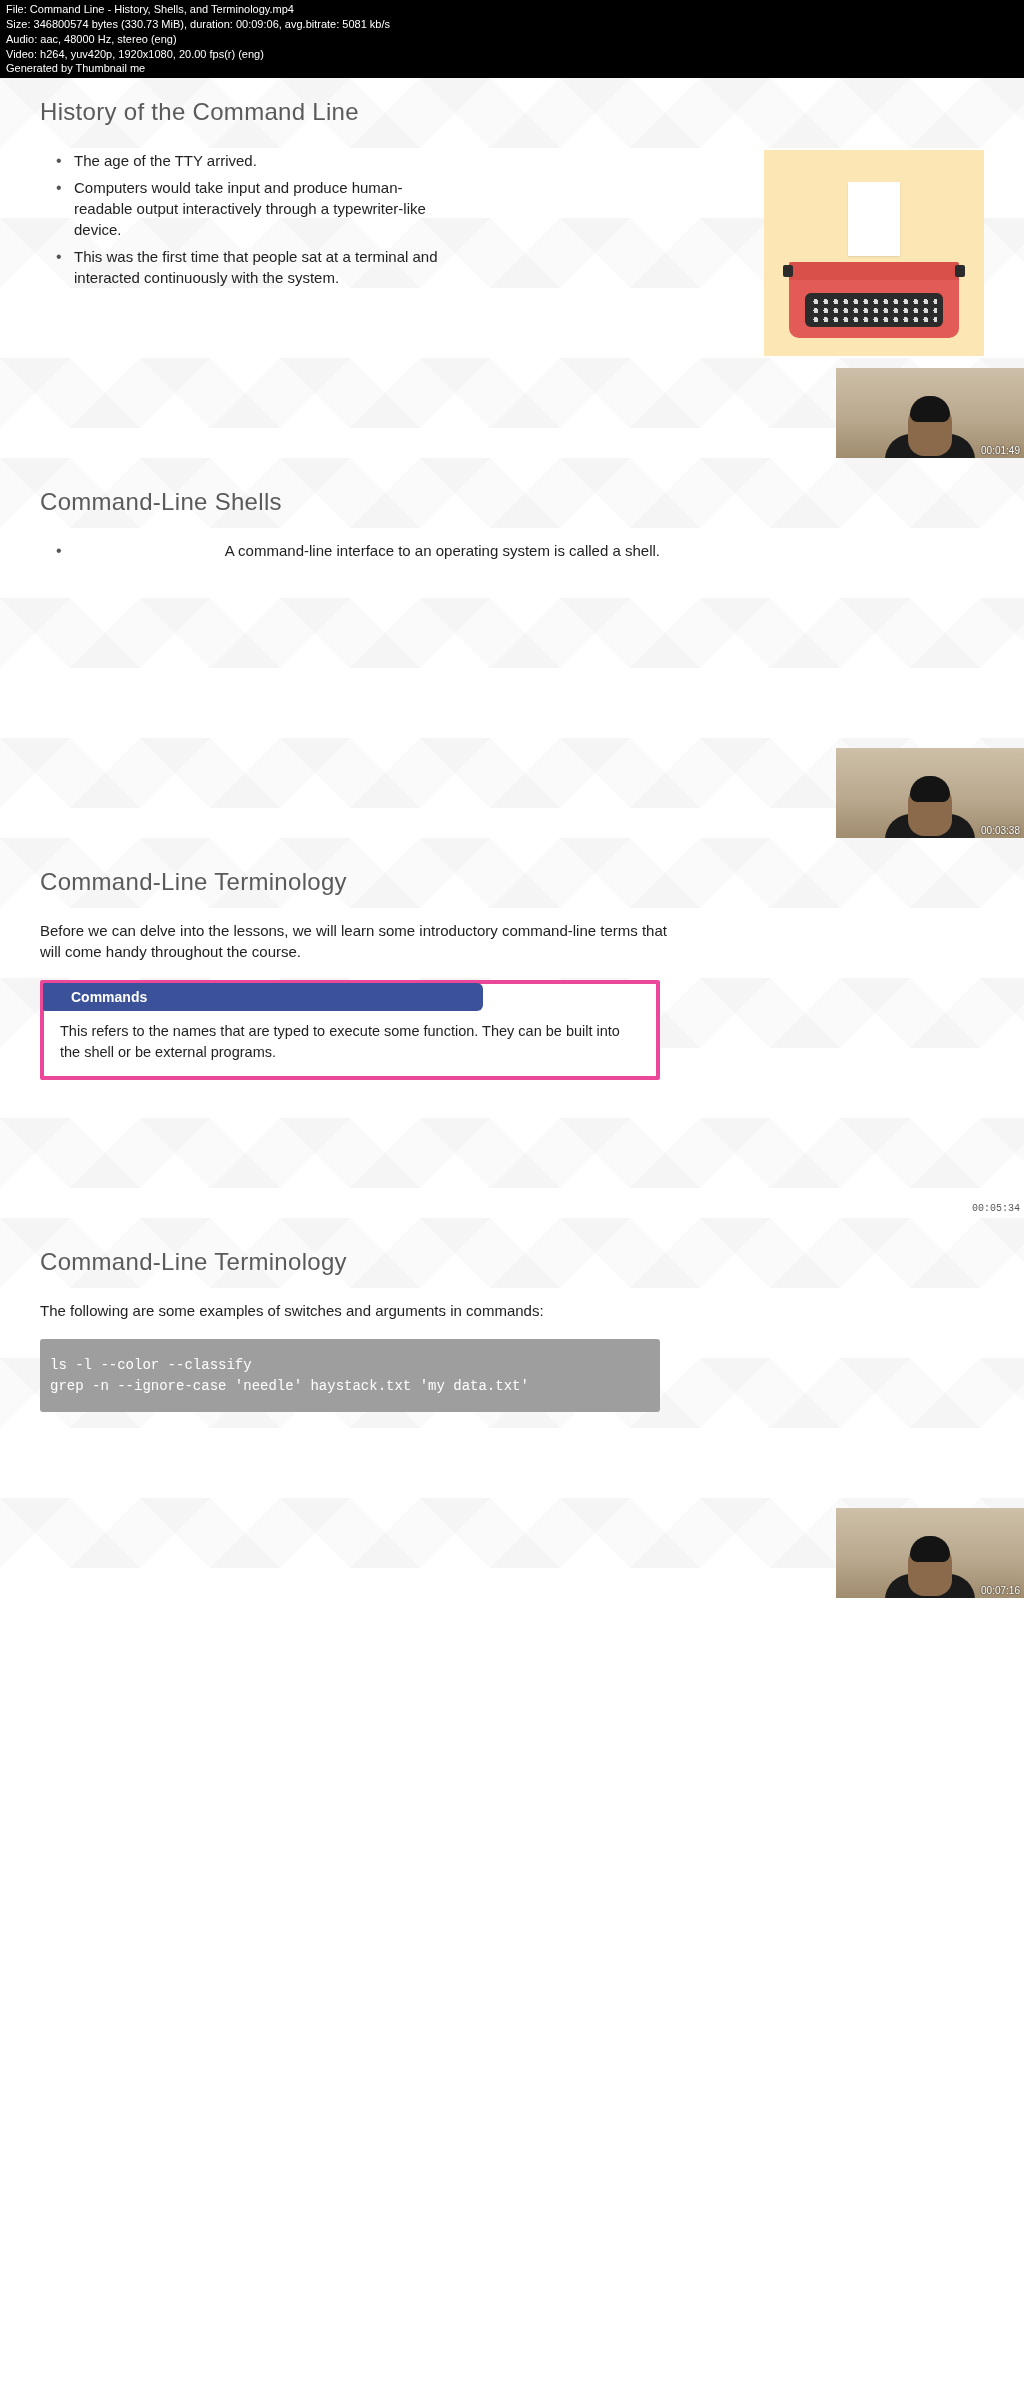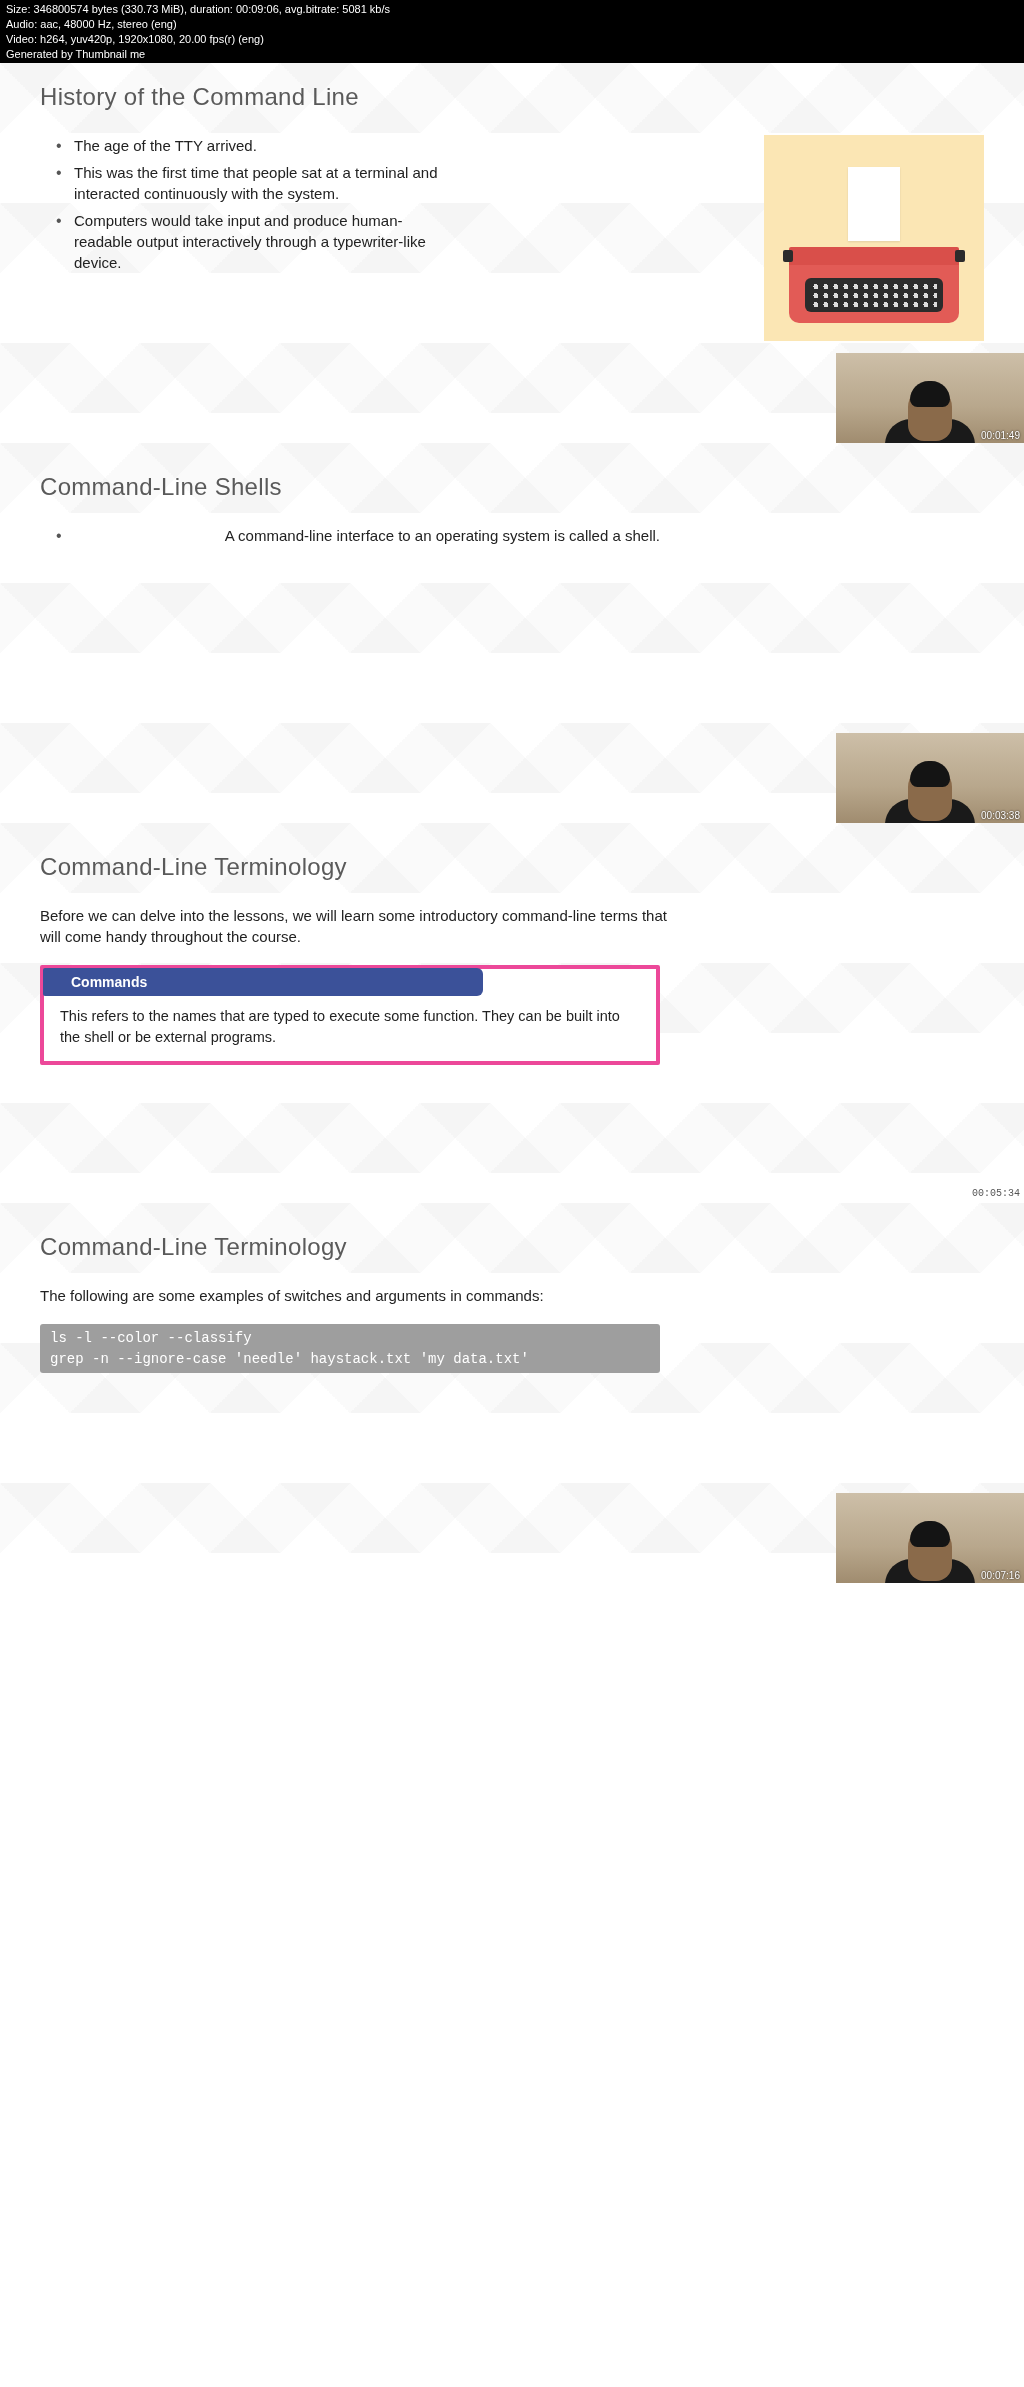--- a/index.html
+++ b/index.html
@@ -40,27 +40,31 @@
   background-size: 10px 9px; }
 .speaker { position: absolute; right: 0; bottom: 0; width: 188px; height: 90px; background: linear-gradient(#cdbfa8,#b8a78c 60%,#a08c6f); display:flex; align-items:flex-end; justify-content:center; overflow:hidden; }
 .speaker .head { width: 44px; height: 54px; background: #8a6a4a; border-radius: 20px 20px 16px 16px; margin-bottom: 2px; position: relative; }
 .speaker .head::before { content:""; position:absolute; top:-6px; left:2px; right:2px; height:26px; background:#141414; border-radius:20px 20px 8px 8px; }
 .speaker .torso { position:absolute; bottom:-14px; width:90px; height:38px; background:#1a1a1a; border-radius:26px 26px 0 0; }
 .ts { position:absolute; right:4px; bottom:2px; color:#fff; font-size:10px; text-shadow:0 0 2px #000; z-index:2; }
 p.body { font-size: 15px; color: #222; line-height: 1.4; margin-bottom: 18px; max-width: 640px; }
 .defbox { border: 4px solid #ec4899; border-radius: 2px; background: #fff; }
 .defbox .tab { display:inline-block; background:#3b5199; color:#fff; font-weight:600; font-size:14px; padding:6px 28px; border-radius:2px 6px 6px 2px; margin:-1px -1px 0 -1px; }
 .defbox .content { padding: 10px 16px 14px; font-size: 14.5px; color:#222; line-height:1.4; }
-.codeblock { background:#9e9e9e; color:#fff; font-family: Consolas, "Courier New", monospace; font-size:14px; padding:4px 10px; border-radius:3px; line-height:1.45; white-space:pre; }
+.codeblock { background:#9e9e9e; color:#fff; font-family: Consolas, "Courier New", monospace; font-size:14px; padding:16px 10px; border-radius:3px; line-height:1.45; white-space:pre; }
 .slide1 { padding-top: 20px; }
 </style>
 </head>
 <body>
 
 <div class="meta-header">
+  <div>
+    <span>File:</span>
+    <span>Command Line - History, Shells, and Terminology.mp4</span>
+  </div>
   <div>
     <span>Size:</span>
     <span>346800574 bytes (330.73 MiB), duration: 00:09:06, avg.bitrate: 5081 kb/s</span>
   </div>
   <div>
     <span>Audio:</span>
     <span>aac, 48000 Hz, stereo (eng)</span>
   </div>
   <div>
     <span>Video:</span>
@@ -68,22 +72,22 @@
   </div>
   <div>Generated by Thumbnail me</div>
 </div>
 
 <div class="slide slide1 has-speaker geo-bg">
   <h2 class="title">History of the Command Line</h2>
   <div class="row">
     <div class="col-text">
       <ul class="bullets">
         <li>The age of the TTY arrived.</li>
+        <li>Computers would take input and produce human-readable output interactively through a typewriter-like device.</li>
         <li>This was the first time that people sat at a terminal and interacted continuously with the system.</li>
-        <li>Computers would take input and produce human-readable output interactively through a typewriter-like device.</li>
       </ul>
     </div>
     <div class="typewriter-box">
       <div class="paper"></div>
       <div class="tw-body">
         <div class="tw-roller"></div>
         <div class="tw-base">
             <div class="tw-keys"></div>
           </div>
       </div>

